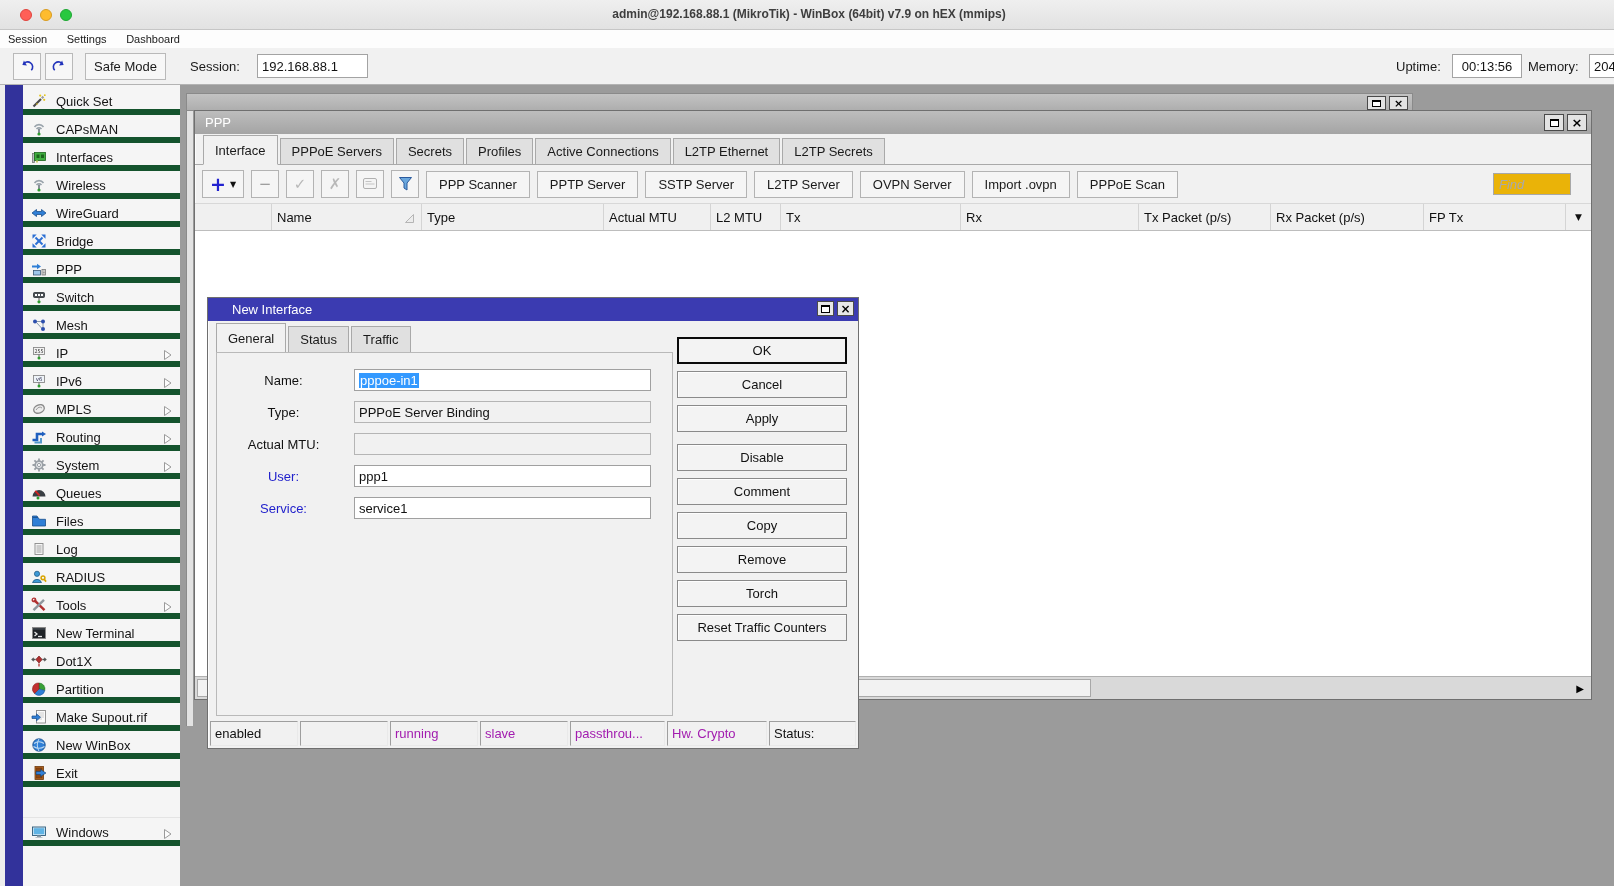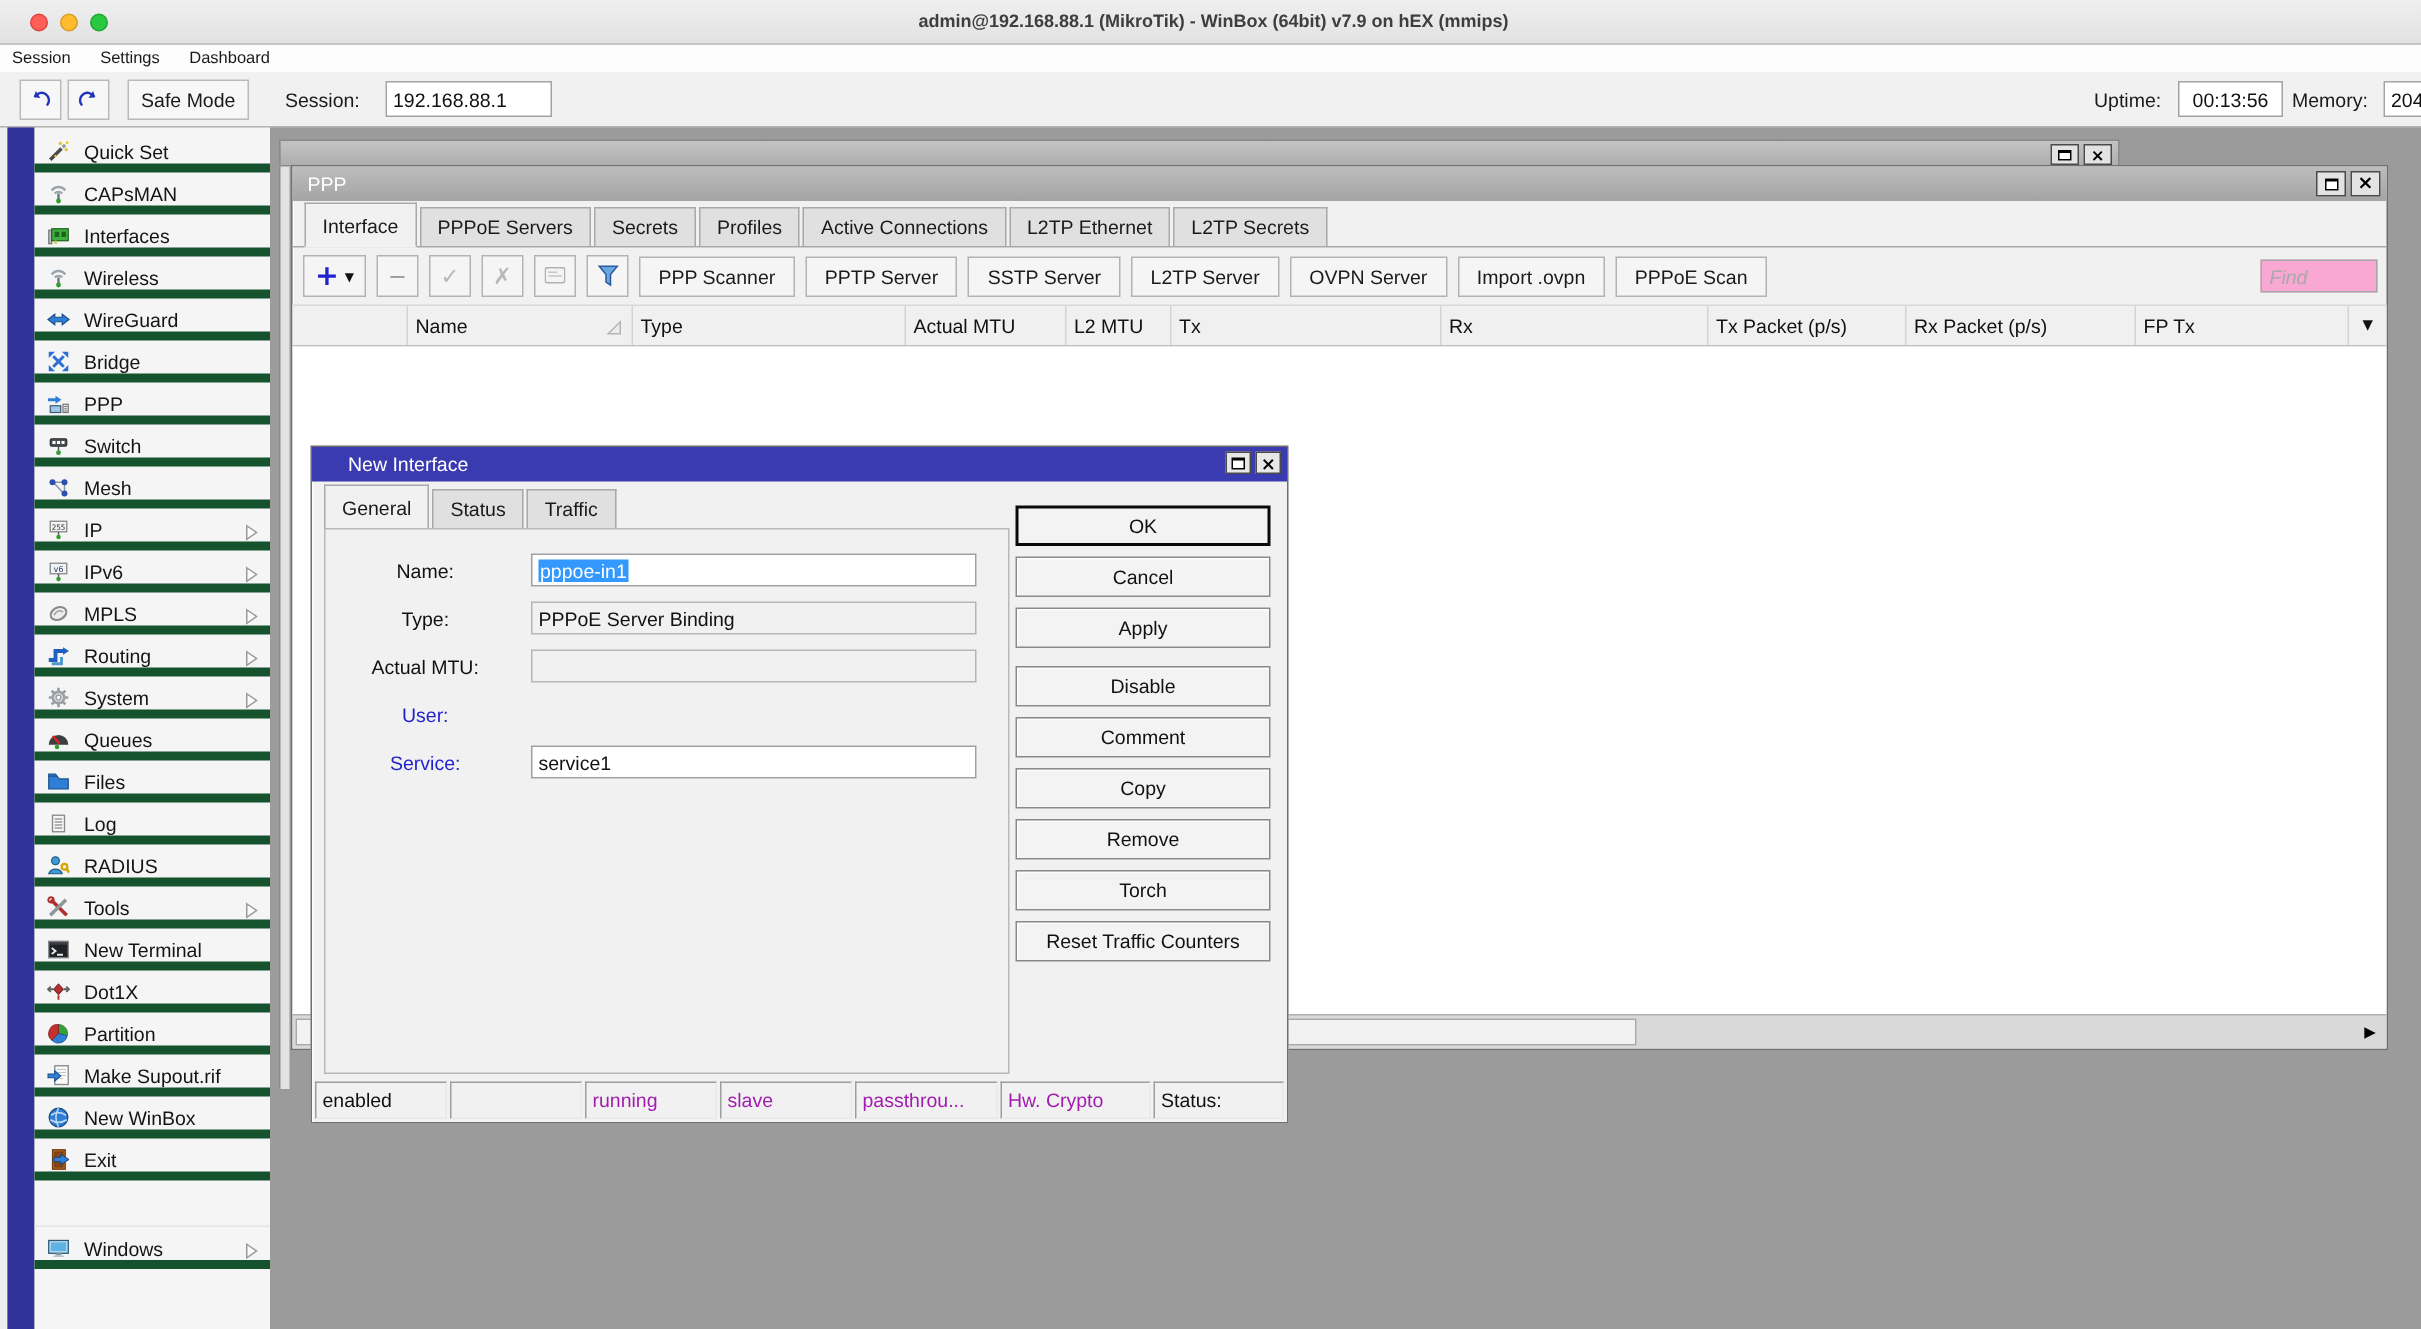--- a/index.html
+++ b/index.html
@@ -43,21 +43,21 @@
   
   .tabs{display:flex;align-items:flex-end;padding-left:8px;border-bottom:1px solid #a9a9a9;position:relative}
   .tab{padding:0 11px;background:#e0e0e0;border:1px solid #a9a9a9;border-bottom:none;height:26px;line-height:26px;margin-right:2px;color:#1a1a1a;white-space:nowrap}
   .tab.active{background:#f1f1f1;height:30px;line-height:30px;margin-bottom:-1px;border-bottom:1px solid #f1f1f1}
 
   
   .ppp-tabs{height:31px}
   .ppp-actionbar{position:absolute;left:0;top:54px;right:0;height:38px;display:flex;align-items:center;padding-left:7px}
   .ic-btn{height:28px;background:#f5f5f5;border:1px solid #b3b3b3;display:flex;align-items:center;justify-content:center;margin-right:7px}
   .txt-btn{height:27px;background:#f5f5f5;border:1px solid #b3b3b3;display:flex;align-items:center;justify-content:center;padding:0 12px;margin-right:7px;white-space:nowrap;color:#1a1a1a}
-  .find-input{position:absolute;right:6px;top:8px;width:78px;height:22px;border:1px solid #a8a8a8;background:#f9a8d4;font-family:"Liberation Sans",sans-serif;font-size:13px;padding:0 5px}
+  .find-input{position:absolute;right:20px;top:8px;width:78px;height:22px;border:1px solid #a8a8a8;background:#eab308;font-family:"Liberation Sans",sans-serif;font-size:13px;padding:0 5px}
   .find-input::placeholder{color:#a9a9a9;font-style:italic}
   .grid-header{position:absolute;left:0;top:92px;right:0;height:28px;display:flex;background:#f0f0f0;border-top:1px solid #d8d8d8;border-bottom:1px solid #bdbdbd}
   .gh-cell{border-right:1px solid #d4d4d4;padding:6px 0 0 5px;color:#111;white-space:nowrap;overflow:hidden;position:relative}
   .gh-drop{width:25px;border-right:none;display:flex;align-items:center;justify-content:center;padding:0;cursor:default}
   .grid-body{position:absolute;left:0;top:120px;right:0;bottom:23px;background:#fff}
   .hscroll{position:absolute;left:0;bottom:0;right:0;height:23px;background:#d9d9d9;border-top:1px solid #b0b0b0}
   .hthumb{position:absolute;left:2px;top:2px;width:894px;height:18px;background:#f2f2f2;border:1px solid #a8a8a8}
   .harrow{position:absolute;right:1px;top:2px;width:20px;height:18px;display:flex;align-items:center;justify-content:center;color:#000;font-size:10px;font-family:"DejaVu Sans",sans-serif}
 
   
@@ -506,20 +506,21 @@
     <div class="frm-row">
       <span class="frm-label">Type:</span>
       <div class="frm-input disabled">PPPoE Server Binding</div>
     </div>
     <div class="frm-row">
       <span class="frm-label">Actual MTU:</span>
       <div class="frm-input disabled"></div>
     </div>
     <div class="frm-row">
       <span class="frm-label blue">User:</span>
+      <div class="frm-input">ppp1</div>
     </div>
     <div class="frm-row">
       <span class="frm-label blue">Service:</span>
       <div class="frm-input">service1</div>
     </div>
   </div>
 
   <div class="dlg-buttons">
     <div class="dlg-btn default">OK</div>
     <div class="dlg-btn">Cancel</div>

